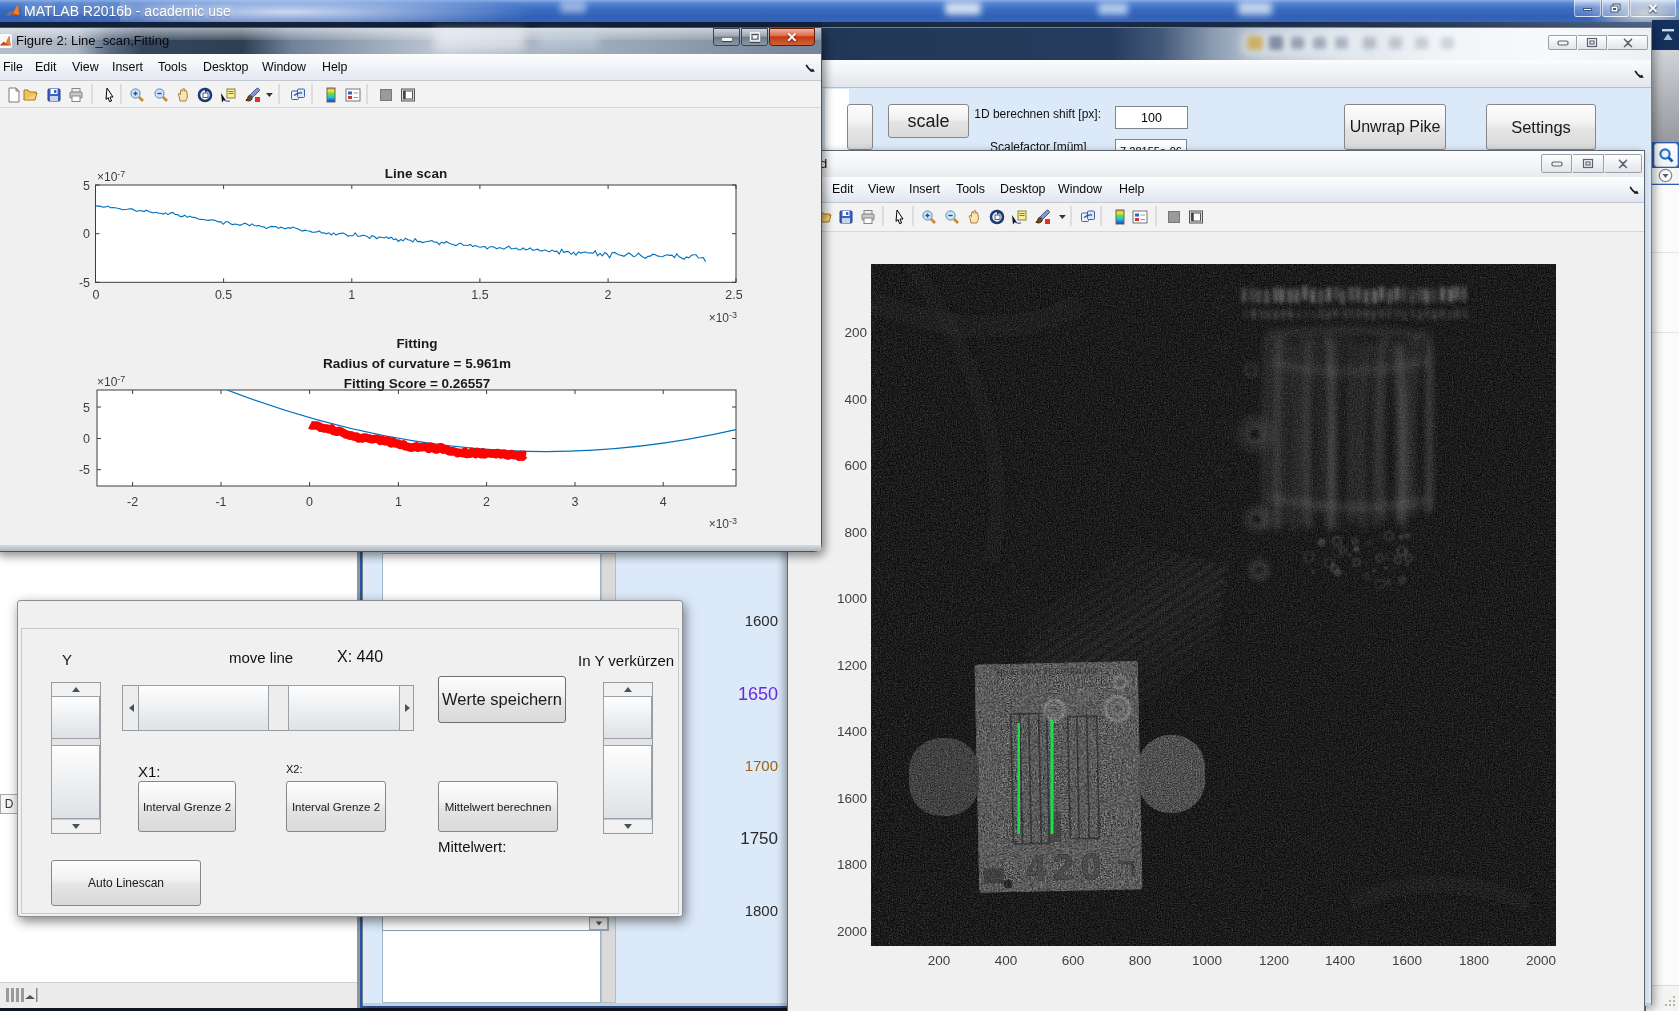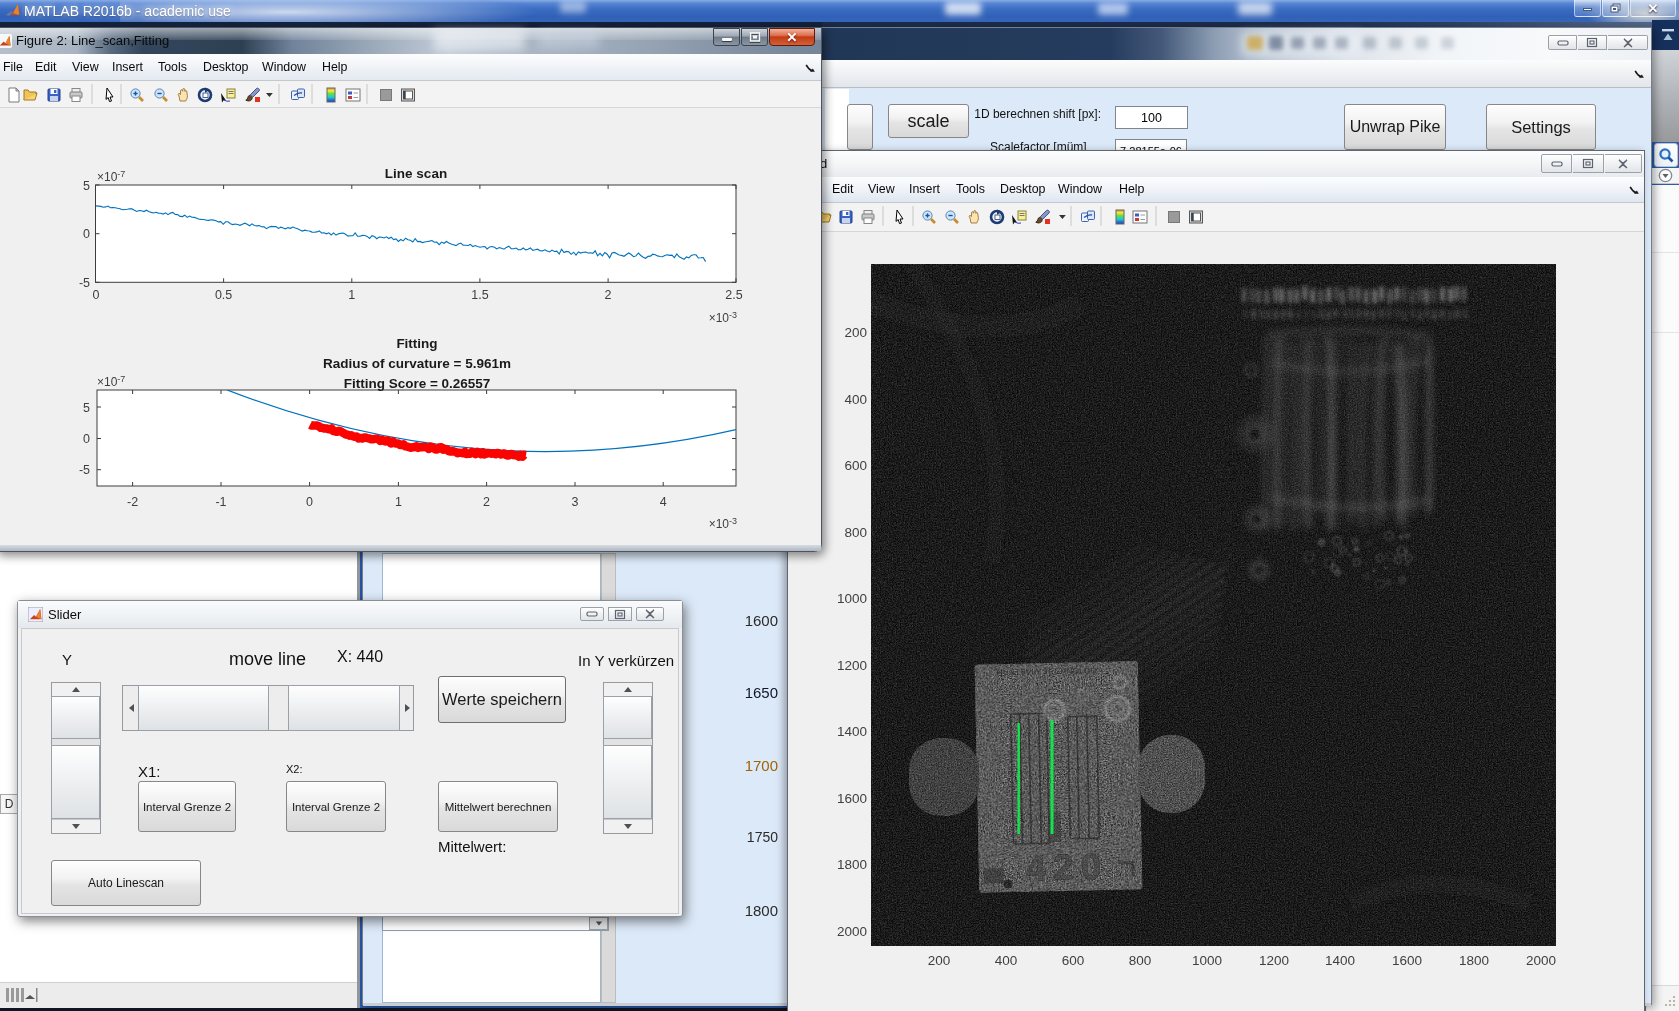--- a/index.html
+++ b/index.html
@@ -116,23 +116,23 @@
       </svg>
  </div>
  <div class="abs" style="left:0;top:60px;width:1288px;height:915px;background:#dce9f8"></div>
  <div class="abs" style="left:19px;top:525px;width:219px;height:450px;background:#fff;border:1px solid #9fb6cc"></div>
  <div class="abs" style="left:238px;top:525px;width:15px;height:450px;background:#dadada;border:1px solid #bcbcbc"></div>
  <div class="abs" style="left:19px;top:888px;width:227px;height:15px;background:#fff;border:1px solid #8a9cae"></div>
  <div class="abs" style="left:226px;top:889px;width:19px;height:13px;background:linear-gradient(180deg,#f8f8f8,#dcdcdc);border:1px solid #98a0a8;display:flex;align-items:center;justify-content:center">
       <div class="tri-dn" style="transform:scale(0.8)"></div>
     </div>
  <div class="lbl" style="left:355px;top:584px;width:60px;text-align:right;font-size:15px;color:#2a2a2a">1600</div>
- <div class="lbl" style="left:355px;top:656px;width:60px;text-align:right;font-size:15px;color:#0f172a">1650</div>
+ <div class="lbl" style="left:355px;top:656px;width:60px;text-align:right;font-size:18px;color:#6d28d9">1650</div>
  <div class="lbl" style="left:355px;top:729px;width:60px;text-align:right;font-size:15px;color:#a16207">1700</div>
- <div class="lbl" style="left:355px;top:801px;width:60px;text-align:right;font-size:14px;color:#2a2a2a">1750</div>
+ <div class="lbl" style="left:355px;top:801px;width:60px;text-align:right;font-size:17px;color:#2a2a2a">1750</div>
  <div class="lbl" style="left:355px;top:874px;width:60px;text-align:right;font-size:15px;color:#2a2a2a">1800</div>
  <div class="abs" style="left:462px;top:61px;width:24px;height:62px;background:#fff"></div>
  <div class="btn" style="left:484px;top:76px;width:26px;height:46px"></div>
  <div class="btn" style="left:525px;top:76px;width:81px;height:34px;font-size:18px">scale</div>
  <div class="lbl" style="left:600px;top:79px;width:138px;text-align:right;font-size:12px">1D berechnen shift [px]:</div>
  <div class="abs" style="left:752px;top:78px;width:73px;height:23px;background:#fff;border:1px solid #7e8790;display:flex;align-items:center;justify-content:center;font-size:12.5px">100</div>
  <div class="lbl" style="left:627px;top:112px;font-size:12px">Scalefactor [müm]</div>
  <div class="abs" style="left:752px;top:111px;width:72px;height:23px;background:#fff;border:1px solid #7e8790;display:flex;align-items:center;justify-content:center;font-size:11px">7.28155e-06</div>
  <div class="btn" style="left:981px;top:76px;width:102px;height:46px;font-size:16px">Unwrap Pike</div>
  <div class="btn" style="left:1123px;top:76px;width:110px;height:46px;font-size:16.5px">Settings</div>
@@ -764,59 +764,35 @@
 <text x="663.2" y="400" font-size="12.5" text-anchor="middle">4</text>
 <text x="737" y="422" font-size="12" text-anchor="end">×10<tspan dy="-4" font-size="9">-3</tspan></text>
 </g>
         </svg>
       </div>
  </div>
  <div class="abs" style="left:0;top:517px;width:827px;height:6px;background:linear-gradient(180deg,#d7dce2,#aeb6c0)"></div>
 </div>
 
 <div class="win" style="left:17px;top:600px;width:666px;height:317px;border:1px solid #8a8f96;border-radius:3px;box-shadow:2px 4px 12px rgba(0,0,0,0.5)">
- <div class="abs" style="left:0;top:0;width:664px;height:27px;background:linear-gradient(180deg,#fafbfc,#eef1f4 60%,#e5e8ec)">
-  <svg class="abs" style="left:10px;top:6px" width="15" height="15" viewBox="0 0 16 16">
-        <rect x="0" y="0" width="16" height="16" rx="2" fill="#eef" stroke="#99a"></rect>
-        <path d="M2,13 L6.5,8.5 L8.5,10.5 L13,2 L14.5,13 Z" fill="#c6441e"></path>
-        <path d="M8.5,10.5 L13,2 L14,13 Z" fill="#e8842c"></path>
-      </svg>
-  <div class="lbl" style="left:30px;top:6px;font-size:13px;color:#0a0a0a">Slider</div>
-  <div class="wbtn" style="left:562px;top:6px;width:24px;height:14px;border-radius:2px">
-        <svg width="12" height="10" viewBox="0 0 12 10">
-          <rect x="1" y="3" width="10" height="4" rx="1.5" fill="none" stroke="#5c636e" stroke-width="1.2"></rect>
-        </svg>
-      </div>
-  <div class="wbtn" style="left:590px;top:6px;width:24px;height:14px">
-        <svg width="12" height="11" viewBox="0 0 12 11">
-          <rect x="1.5" y="1.5" width="9" height="8" fill="none" stroke="#5c636e" stroke-width="1.2"></rect>
-          <rect x="4" y="4" width="4" height="3" fill="none" stroke="#5c636e" stroke-width="1.1"></rect>
-        </svg>
-      </div>
-  <div class="wbtn" style="left:618px;top:6px;width:28px;height:14px;border-radius:2px">
-        <svg width="12" height="10" viewBox="0 0 12 10">
-          <path d="M2,1 L6,4.2 L10,1 M2,9 L6,5.8 L10,9 M2,1 L10,9 M10,1 L2,9" fill="none" stroke="#5c636e" stroke-width="1.3"></path>
-        </svg>
-      </div>
- </div>
  <div class="abs" style="left:3px;top:27px;width:658px;height:286px;background:#f0f0f0;border:1px solid #c8cacd"></div>
  <div class="lbl" style="left:44px;top:50px;font-size:15px">Y</div>
 
  <div class="sb" style="left:33px;top:81px;width:50px;height:152px">
   <div class="abs" style="left:0;top:0;width:48px;height:14px;display:flex;align-items:center;justify-content:center;border-bottom:1px solid #c9c9c9">
         <div class="tri-up"></div>
       </div>
   <div class="sbthumb" style="left:-1px;top:13px;width:49px;height:43px"></div>
   <div class="abs" style="left:0;top:56px;width:48px;height:7px;background:#e3e3e3"></div>
   <div class="sbthumb" style="left:-1px;top:62px;width:49px;height:74px"></div>
   <div class="abs" style="left:0;top:136px;width:48px;height:14px;display:flex;align-items:center;justify-content:center;border-top:1px solid #c9c9c9">
         <div class="tri-dn"></div>
       </div>
  </div>
- <div class="lbl" style="left:211px;top:48px;font-size:18px">move line</div>
+ <div class="lbl" style="left:211px;top:48px;font-size:15px">move line</div>
  <div class="lbl" style="left:319px;top:47px;font-size:16px">X: 440</div>
  <div class="lbl" style="left:560px;top:51px;font-size:15px">In Y verkürzen</div>
  <div class="sb" style="left:104px;top:84px;width:292px;height:46px;background:#ededed">
   <div class="abs" style="left:2px;top:0;width:12px;height:44px;display:flex;align-items:center;justify-content:center">
         <div class="tri-l"></div>
       </div>
   <div class="sbthumb" style="left:15px;top:-1px;width:131px;height:46px"></div>
   <div class="sbthumb" style="left:165px;top:-1px;width:112px;height:46px"></div>
   <div class="abs" style="left:278px;top:0;width:12px;height:44px;display:flex;align-items:center;justify-content:center">
         <div class="tri-r"></div>

